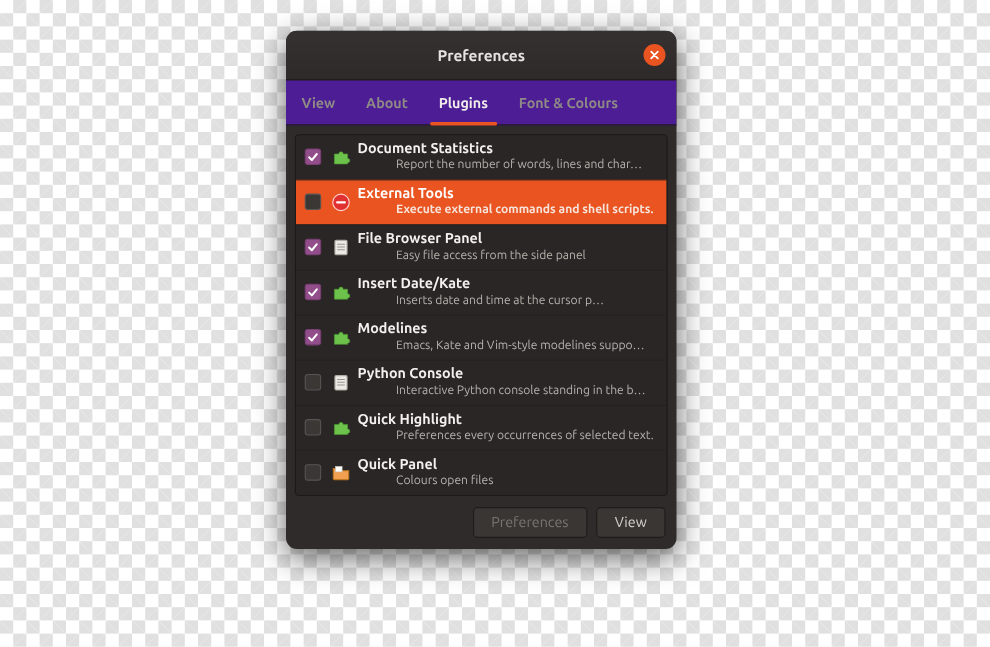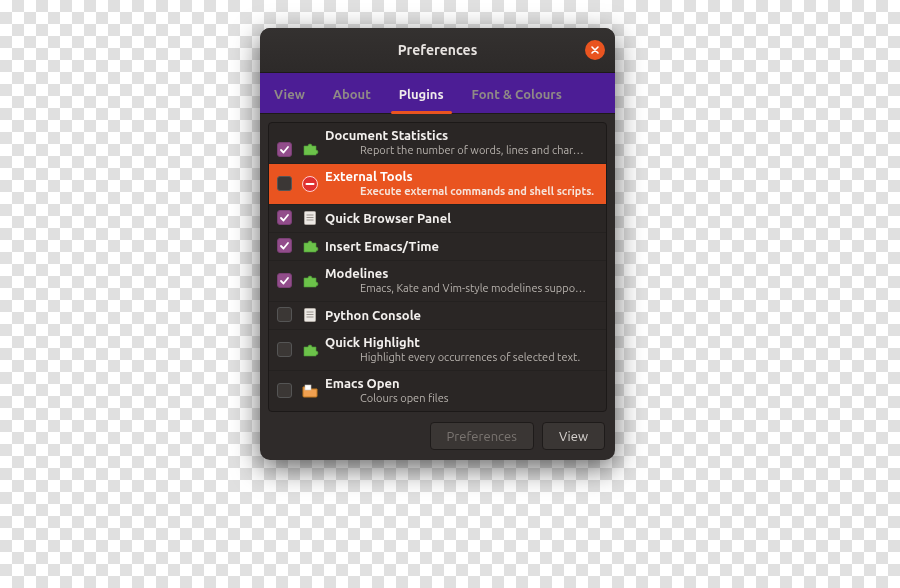--- a/index.html
+++ b/index.html
@@ -94,21 +94,21 @@
     background: #2a2625;
     overflow: hidden;
   }
   .plugin-row {
     display: flex;
     align-items: center;
     padding: 4px 6px 5px 6px;
     gap: 6px;
     border-top: 1px solid #242120;
   }
-  .plugin-row:first-child { border-top: none; align-items: flex-end; }
+  .plugin-row:first-child { border-top: none; }
   .plugin-row.selected {
     background: #e95420;
   }
   .check-wrap {
     width: 16px;
     height: 16px;
     flex: 0 0 auto;
     margin: 0 2px;
   }
   .checkbox {
@@ -251,38 +251,40 @@
           </div>
           <div class="plugin-icon">
             <svg width="18" height="18" viewBox="0 0 18 18">
               <rect x="3.5" y="2.5" width="11" height="13" rx="1" fill="#ece8e4" stroke="#b0aaa4"></rect>
               <line x1="5.5" y1="6" x2="12.5" y2="6" stroke="#9a948e" stroke-width="1"></line>
               <line x1="5.5" y1="8.5" x2="12.5" y2="8.5" stroke="#9a948e" stroke-width="1"></line>
               <line x1="5.5" y1="11" x2="12.5" y2="11" stroke="#9a948e" stroke-width="1"></line>
             </svg>
           </div>
           <div class="plugin-text">
-            <div class="plugin-title">Quick Browser Panel</div>
+            <div class="plugin-title">File Browser Panel</div>
+            <div class="plugin-desc">Easy file access from the side panel</div>
           </div>
         </div>
         <div class="plugin-row">
           <div class="check-wrap">
             <div class="checkbox checked">
               <svg width="11" height="11" viewBox="0 0 11 11">
                 <path d="M2 6 L4.5 8.5 L9 3" stroke="#fff" stroke-width="1.8" fill="none" stroke-linecap="round" stroke-linejoin="round"></path>
               </svg>
             </div>
           </div>
           <div class="plugin-icon">
             <svg width="18" height="18" viewBox="0 0 18 18">
               <path d="M3 6 h4 a2 2 0 1 1 4 0 h4 v4 a2 2 0 1 1 0 4 v1 h-12 z" fill="#6cc24a" stroke="#4e9a36" stroke-width="0.6"></path>
             </svg>
           </div>
           <div class="plugin-text">
-            <div class="plugin-title">Insert Emacs/Time</div>
+            <div class="plugin-title">Insert Date/Kate</div>
+            <div class="plugin-desc">Inserts date and time at the cursor p…</div>
           </div>
         </div>
         <div class="plugin-row">
           <div class="check-wrap">
             <div class="checkbox checked">
               <svg width="11" height="11" viewBox="0 0 11 11">
                 <path d="M2 6 L4.5 8.5 L9 3" stroke="#fff" stroke-width="1.8" fill="none" stroke-linecap="round" stroke-linejoin="round"></path>
               </svg>
             </div>
           </div>
@@ -303,48 +305,49 @@
           <div class="plugin-icon">
             <svg width="18" height="18" viewBox="0 0 18 18">
               <rect x="3.5" y="2.5" width="11" height="13" rx="1" fill="#ece8e4" stroke="#b0aaa4"></rect>
               <line x1="5.5" y1="6" x2="12.5" y2="6" stroke="#9a948e" stroke-width="1"></line>
               <line x1="5.5" y1="8.5" x2="12.5" y2="8.5" stroke="#9a948e" stroke-width="1"></line>
               <line x1="5.5" y1="11" x2="12.5" y2="11" stroke="#9a948e" stroke-width="1"></line>
             </svg>
           </div>
           <div class="plugin-text">
             <div class="plugin-title">Python Console</div>
+            <div class="plugin-desc">Interactive Python console standing in the b…</div>
           </div>
         </div>
         <div class="plugin-row">
           <div class="check-wrap">
             <div class="checkbox unchecked"></div>
           </div>
           <div class="plugin-icon">
             <svg width="18" height="18" viewBox="0 0 18 18">
               <path d="M3 6 h4 a2 2 0 1 1 4 0 h4 v4 a2 2 0 1 1 0 4 v1 h-12 z" fill="#6cc24a" stroke="#4e9a36" stroke-width="0.6"></path>
             </svg>
           </div>
           <div class="plugin-text">
             <div class="plugin-title">Quick Highlight</div>
-            <div class="plugin-desc">Highlight every occurrences of selected text.</div>
+            <div class="plugin-desc">Preferences every occurrences of selected text.</div>
           </div>
         </div>
         <div class="plugin-row">
           <div class="check-wrap">
             <div class="checkbox unchecked"></div>
           </div>
           <div class="plugin-icon">
             <svg width="18" height="18" viewBox="0 0 18 18">
               <path d="M2 5 h5 l1.5 2 h7.5 v7 a1 1 0 0 1 -1 1 h-12 a1 1 0 0 1 -1 -1 z" fill="#f0a050" stroke="#c07820"></path>
               <rect x="4" y="3" width="6" height="5" fill="#fff" stroke="#c8c2bc" stroke-width="0.6"></rect>
             </svg>
           </div>
           <div class="plugin-text">
-            <div class="plugin-title">Emacs Open</div>
+            <div class="plugin-title">Quick Panel</div>
             <div class="plugin-desc">Colours open files</div>
           </div>
         </div>
       </div>
 
     <div class="button-row">
       <div class="btn disabled">Preferences</div>
       <div class="btn">View</div>
     </div>
   </div>

